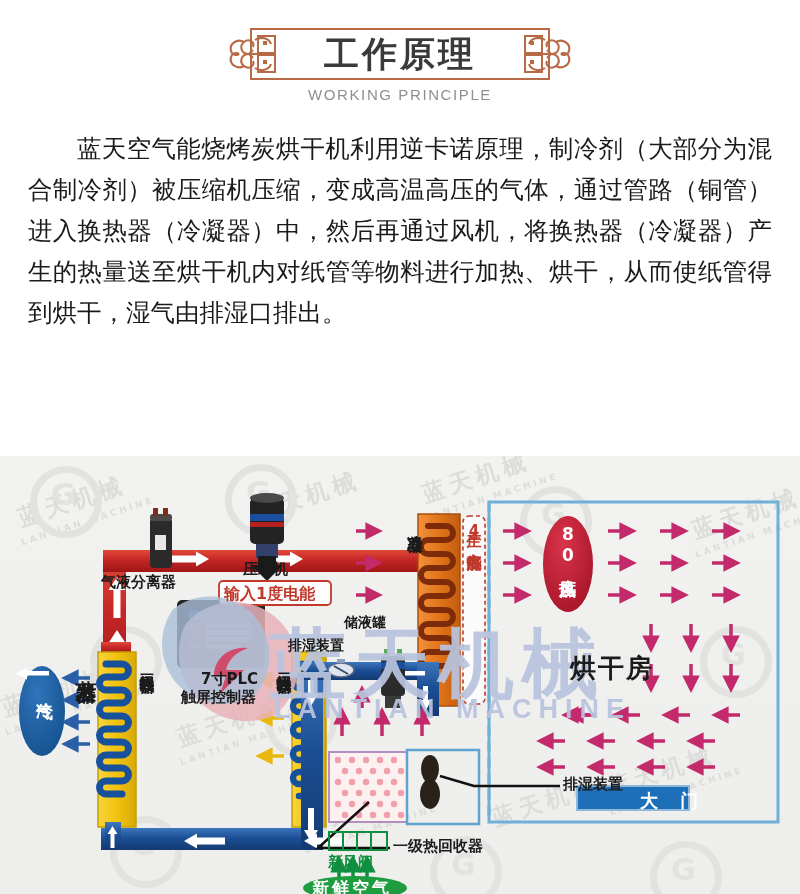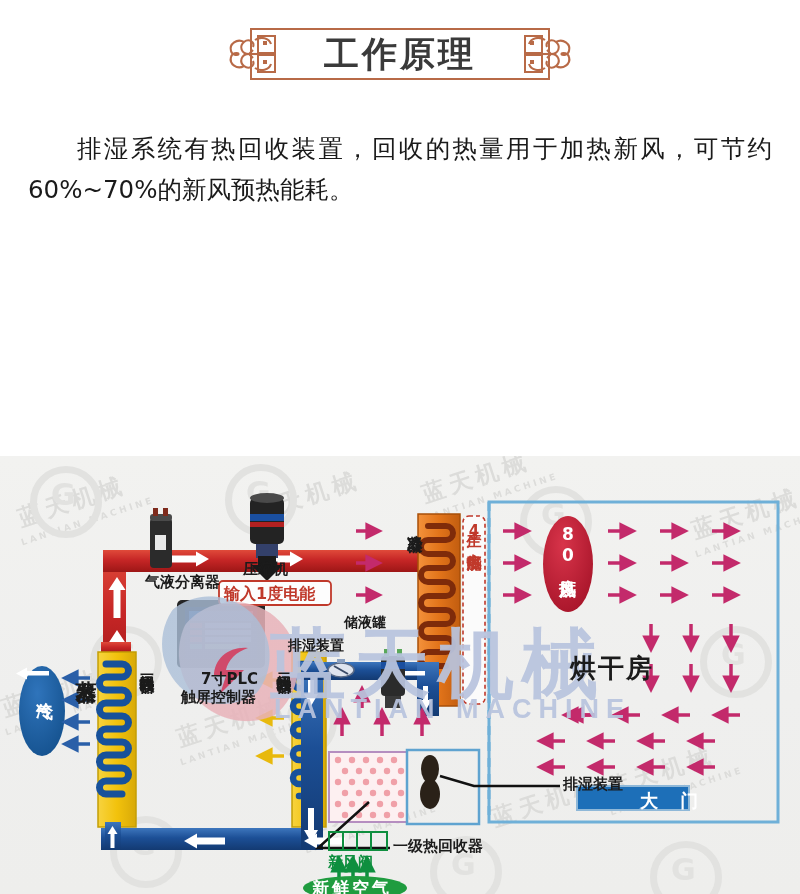--- a/index.html
+++ b/index.html
@@ -125,24 +125,25 @@
   </svg>
 
   <div class="title-frame">
     <span class="corner c-tl"></span>
     <span class="corner c-bl"></span>
     <span class="corner c-tr"></span>
     <span class="corner c-br"></span>
   </div>
 
   <div class="title-cn">工作原理</div>
+  <div class="title-en">WORKING PRINCIPLE</div>
 </div>
 
 <div class="bodytext">
-  <p>排湿系统有热回收装置，回收的热量用于加热新风，可节约60%~70%的新风预热能耗。</p>
+  <p>蓝天空气能烧烤炭烘干机利用逆卡诺原理，制冷剂（大部分为混合制冷剂）被压缩机压缩，变成高温高压的气体，通过管路（铜管）进入换热器（冷凝器）中，然后再通过风机，将换热器（冷凝器）产生的热量送至烘干机内对纸管等物料进行加热、烘干，从而使纸管得到烘干，湿气由排湿口排出。</p>
 </div>
 
 <div class="diagram">
 <div class="inner">
 
   <div class="wm wm-cn" style="left:16px;top:30px;transform:rotate(-18deg);">蓝天机械</div>
   <div class="wm wm-en" style="left:18px;top:60px;transform:rotate(-18deg);">LANTIAN MACHINE</div>
   <div class="wm wm-cn" style="left:420px;top:6px;transform:rotate(-18deg);">蓝天机械</div>
   <div class="wm wm-en" style="left:422px;top:36px;transform:rotate(-18deg);">LANTIAN MACHINE</div>
   <div class="wm wm-cn" style="left:690px;top:42px;transform:rotate(-18deg);">蓝天机械</div>
@@ -462,21 +463,21 @@
   <div class="biglogo">
     <div class="swoosh1"></div>
     <div class="swoosh2"></div>
     <svg class="bolt" viewBox="0 0 68 68">
       <path d="M14 40 C14 22 30 10 48 12 C36 16 28 24 26 34 L44 34 L20 58 L26 40 Z" fill="#d04a6a"></path>
     </svg>
     <div class="txt">蓝天机械</div>
     <div class="sub">LANTIAN MACHINE</div>
   </div>
 
-  <div class="lbl" style="left:101px;top:117px;font-size:15px;margin-left:44px;">气液分离器</div>
+  <div class="lbl" style="left:101px;top:117px;font-size:15px;">气液分离器</div>
   <div class="lbl" style="left:243px;top:104px;font-size:15px;">压缩机</div>
   <div class="lbl" style="left:224px;top:128px;font-size:16px;color:#c0392b;letter-spacing:0px;">输入1度电能</div>
 
   <div class="lbl lbl-v" style="left:404px;top:66px;font-size:16px;height:82px;">冷凝器</div>
   <div class="lbl" style="left:344px;top:158px;font-size:14px;">储液罐</div>
   <div class="lbl" style="left:288px;top:181px;font-size:14px;">排湿装置</div>
 
   <div class="lbl lbl-v" style="left:464px;top:64px;font-size:15px;height:180px;color:#c0392b;">产生4度电热能</div>
 
   <div class="lbl lbl-v" style="left:557px;top:68px;font-size:17px;height:80px;color:#fff;">80度热风</div>

